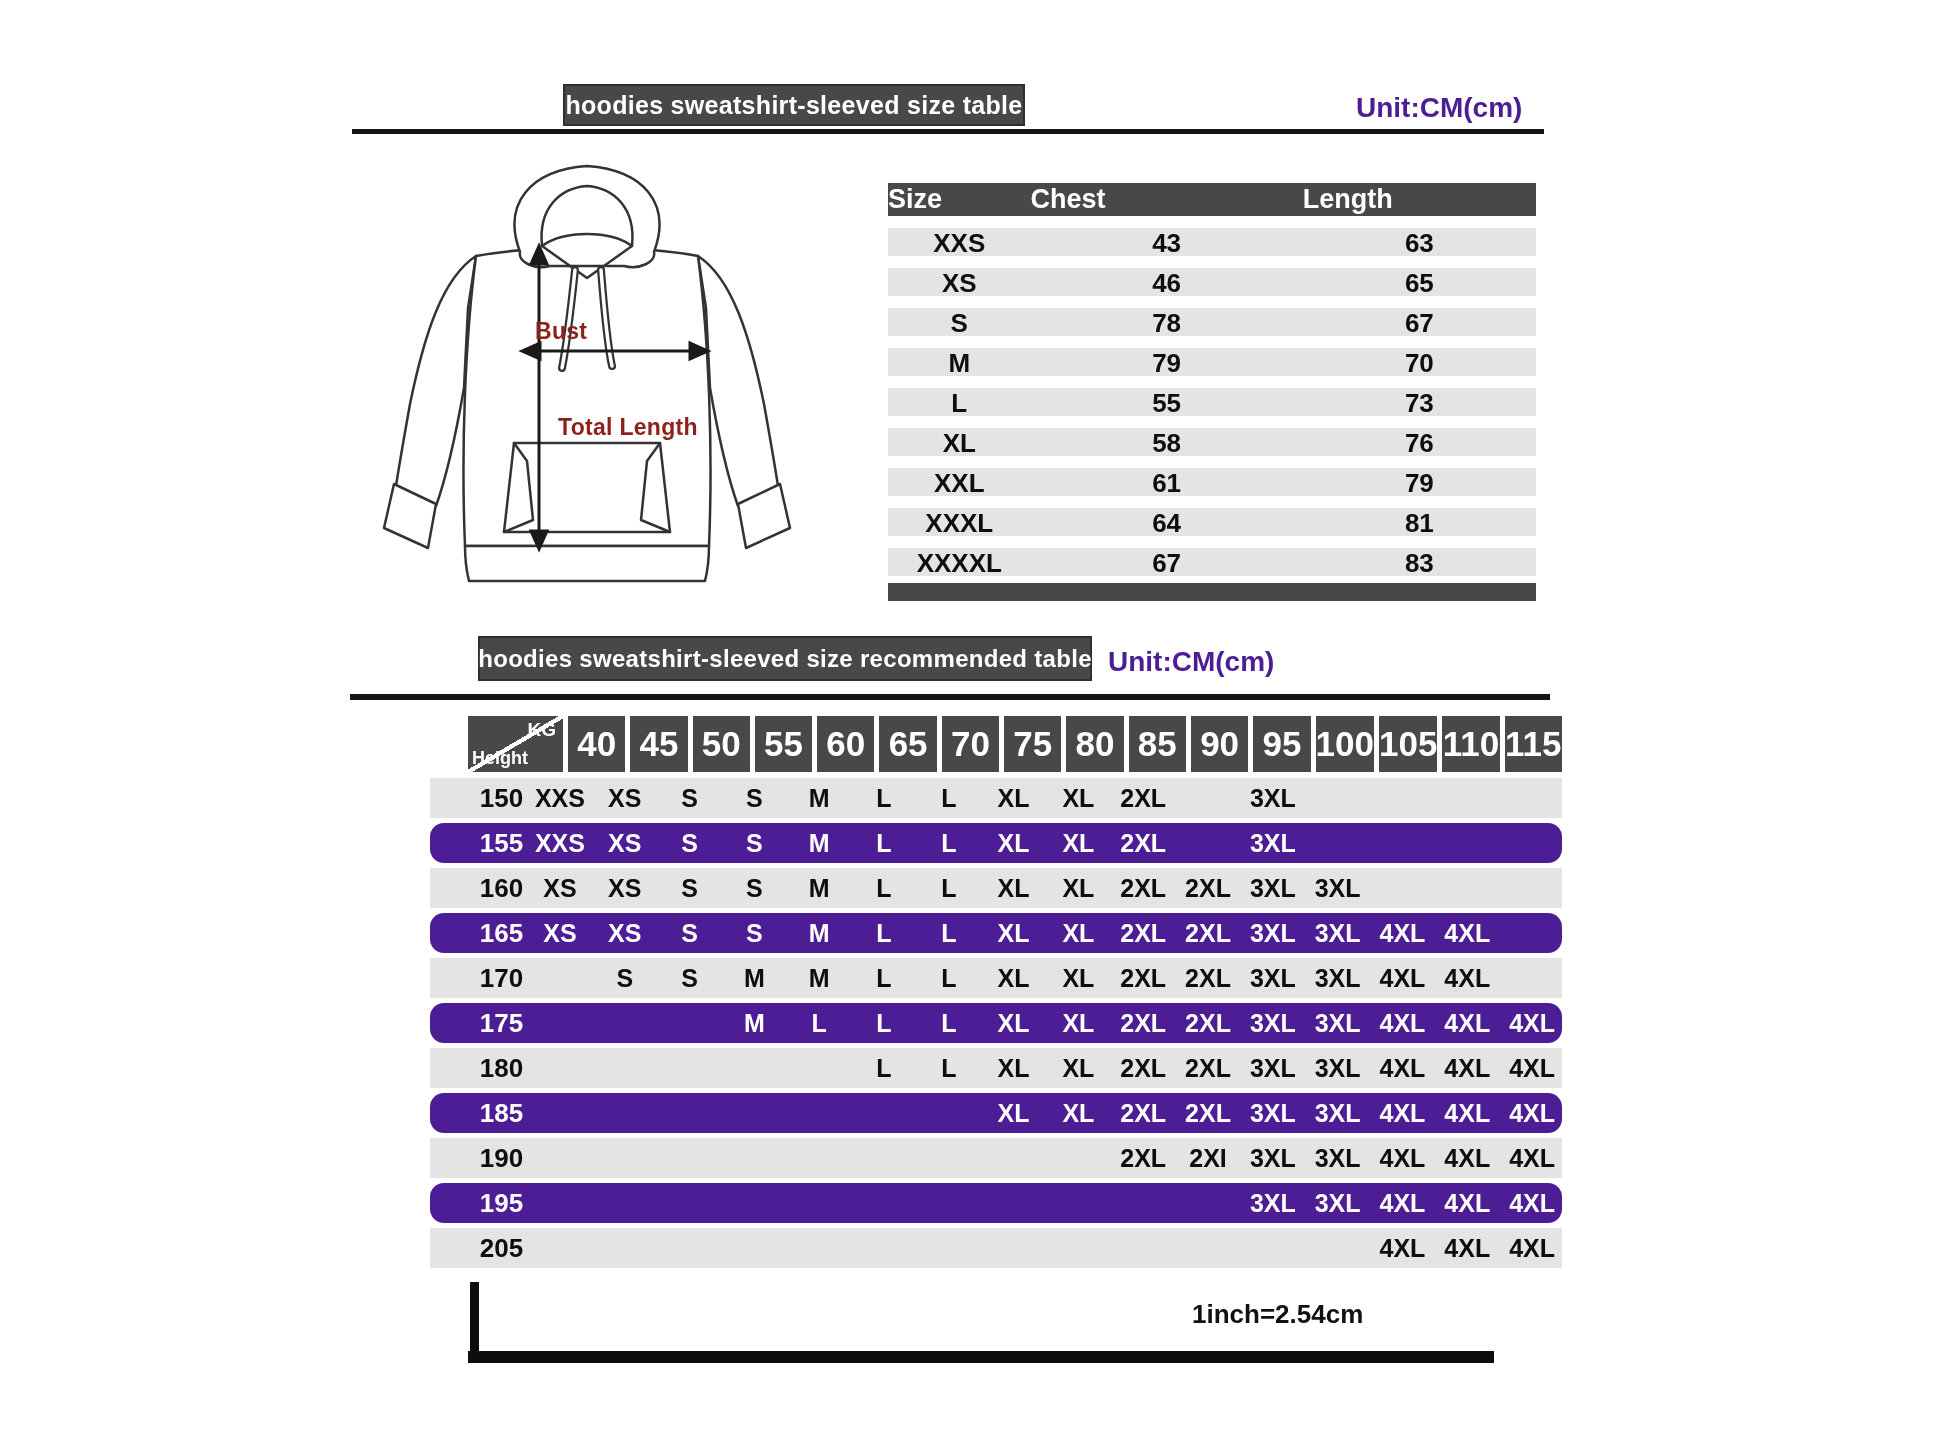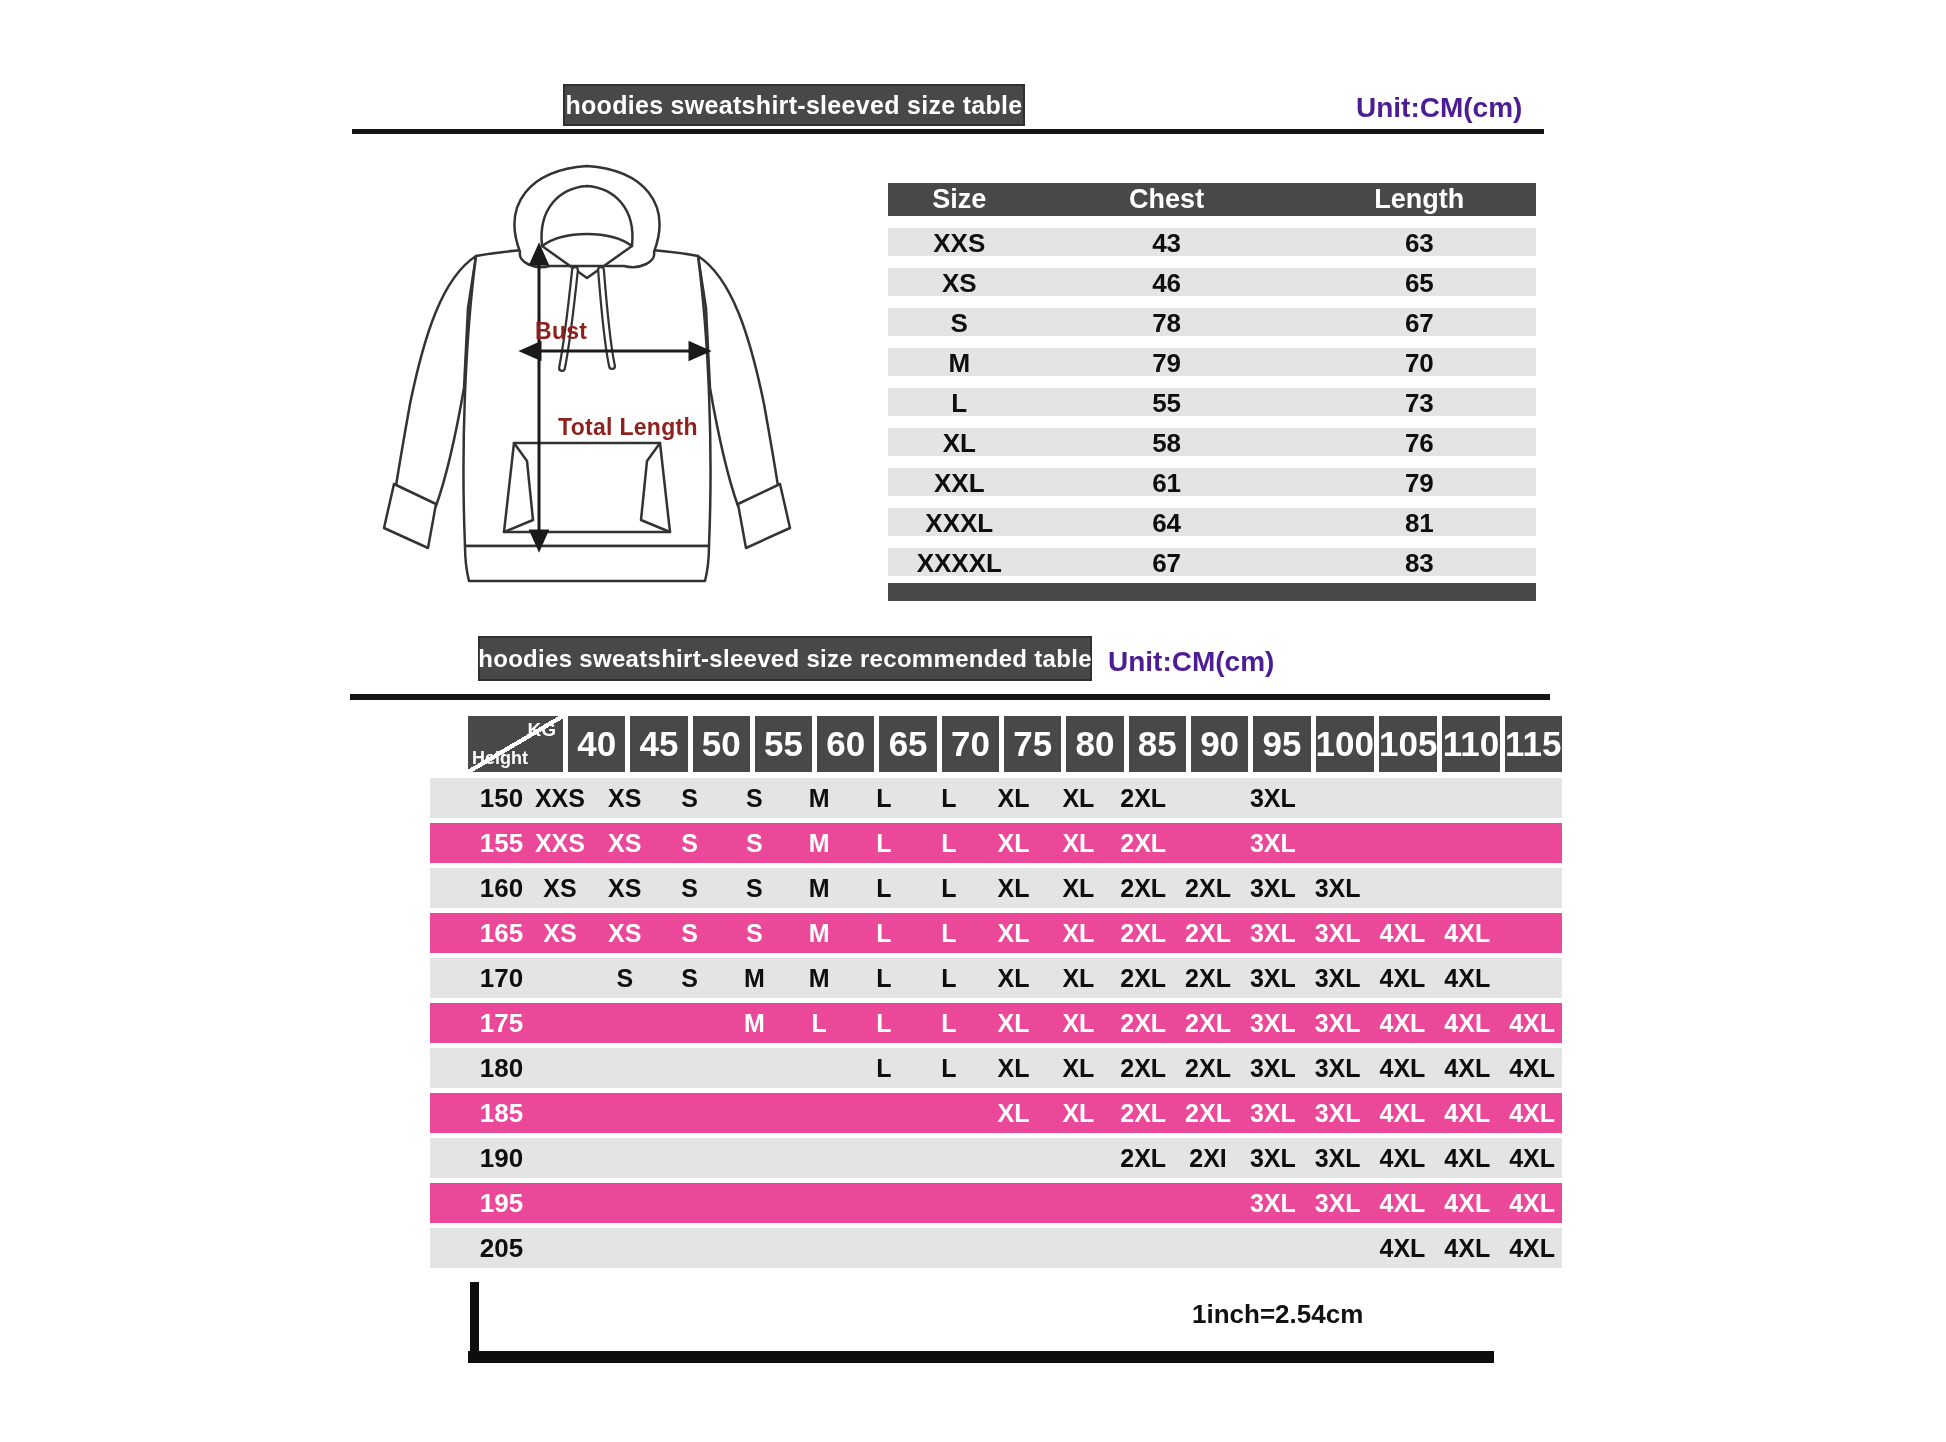--- a/index.html
+++ b/index.html
@@ -35,21 +35,21 @@
     white-space:nowrap; letter-spacing:.3px;
   }
   .lbl-bust { left:163px; top:170px; }
   .lbl-total { left:186px; top:266px; }
 
   
   .size-table { position:absolute; left:888px; top:183px; width:648px; }
   .st-header {
     display:grid; grid-template-columns:22% 42% 36%;
     background:#484848; color:#fff; height:33px; align-items:center;
-    text-align:center; font-size:27px;
+    text-align:left; font-size:27px;
   }
   .st-body { margin-top:2px; }
   .st-row {
     display:grid; grid-template-columns:22% 42% 36%;
     background:#e4e4e4; height:28px; margin-top:12px;
     align-items:center; text-align:center; font-size:26px; color:#0e0e0e;
   }
   .st-footer { height:18px; background:#484848; margin-top:7px; }
 
   
@@ -66,21 +66,21 @@
   .mx-corner .corner-kg  { position:absolute; top:3px; right:7px; color:#fff; font-size:19px; }
   .mx-corner .corner-h   { position:absolute; bottom:3px; left:4px; color:#fff; font-size:18px; }
   .mx-hcell {
     flex:1; background:#484848; color:#fff; display:flex;
     align-items:center; justify-content:center; font-size:35px;
     border-right:5px solid #fff;
   }
   .mx-hcell:last-child { border-right:none; }
   .mx-row { display:flex; height:40px; margin-bottom:5px; align-items:center; }
   .mx-row.light { background:#e4e4e4; color:#0e0e0e; }
-  .mx-row.dark  { background:#ec4899; color:#ffffff; }
+  .mx-row.dark  { background:#4c1d95; color:#ffffff;border-radius:14px; }
   .mx-height { width:100px; flex:0 0 100px; text-align:center; font-size:26px; border-right:5px solid transparent;padding-left:48px; }
   .mx-cell   { flex:1; text-align:center; font-size:25px; border-right:5px solid transparent; }
   .mx-cell:last-child { border-right:none; }
 
   
   .note-bar  { position:absolute; left:470px; top:1282px; width:9px; height:74px; background:#0d0d0d; }
   .note-text { position:absolute; left:494px; top:1296px; font-size:27px; white-space:pre; }
   .note-conv { position:absolute; left:1192px; top:1299px; font-size:26px; }
   .note-line { position:absolute; left:468px; top:1351px; width:1026px; height:12px; background:#0d0d0d; }
 </style>

